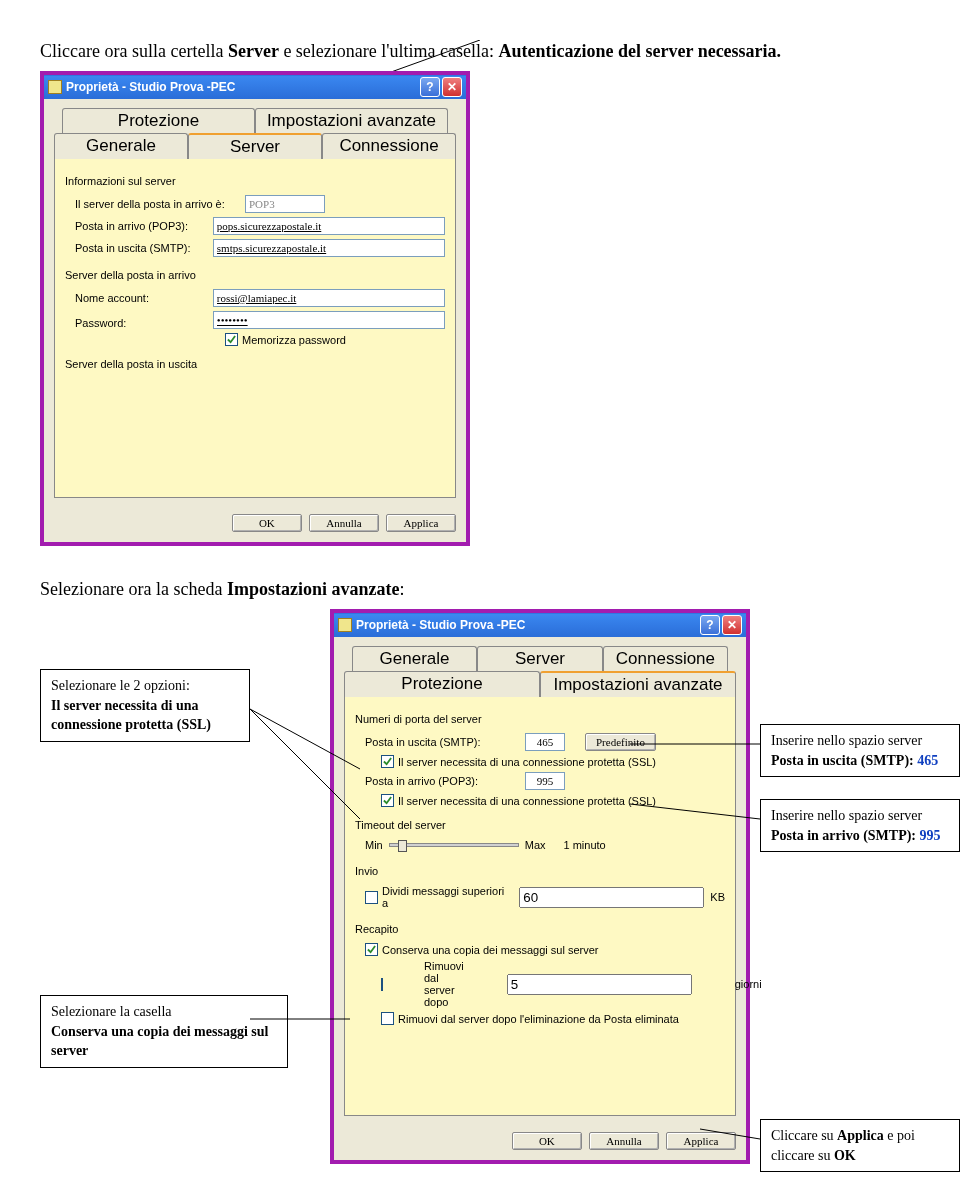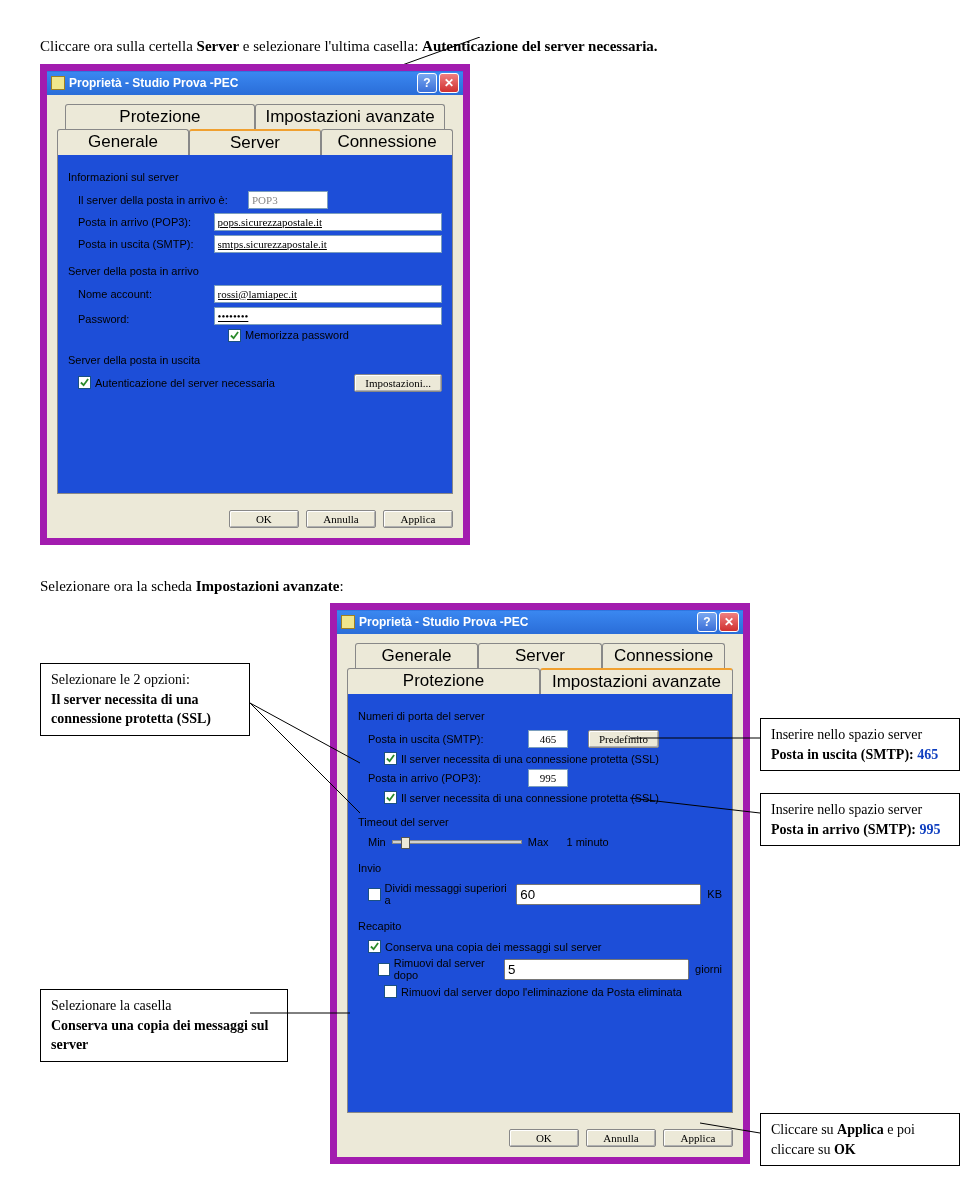--- a/index.html
+++ b/index.html
@@ -1,21 +1,21 @@
 <!DOCTYPE html>
 <html><head>
 <meta charset="utf-8">
 <style>
   * { box-sizing: border-box; }
   body { margin: 0; padding: 20px 40px; background: #fff; font-family: "Times New Roman", serif; font-size: 14px; color: #000; width: 960px; }
-  .intro { font-size: 15px; margin-bottom: 6px; line-height: 1.5; }
+  .intro { font-size: 18px; margin-bottom: 6px; line-height: 1.5; }
   .intro b { font-weight: bold; }
   .dialog {
     display: inline-block;
-    border: 7px solid #a21caf;
+    border: 4px solid #a21caf;
     background: #ece9d8;
     font-family: Tahoma, sans-serif;
     font-size: 11px;
     color: #000;
     position: relative;
   }
   .titlebar {
     background: linear-gradient(to bottom, #2a6dd8 0%, #3a87f0 6%, #2a6dd8 100%);
     color: #fff;
     padding: 3px 4px;
@@ -54,21 +54,21 @@
   }
   .tab.active {
     background: #ece9d8;
     border-top: 2px solid #f0a030;
     font-weight: normal;
     z-index: 2;
   }
   .tab-content {
     border: 1px solid #888;
     padding: 10px 10px 14px 10px;
-    background: #1d4ed8;
+    background: #fef9c3;
     min-height: 340px;
   }
   .group-label { margin: 6px 0 8px 0; }
   .row { display: flex; align-items: center; margin: 4px 0; }
   .row label { width: 150px; }
   .row input[type=text], .row input[type=password] {
     border: 1px solid #7b9ebd; background: #fff; padding: 1px 3px; font-size: 11px; font-family: Tahoma;
     height: 18px;
   }
   .row .wide { width: 252px; text-decoration: underline; }
@@ -158,29 +158,20 @@
           <div class="cb-row" style="margin-left:160px;">
             <span class="cb">
                 <svg viewBox="0 0 10 10">
                   <polyline points="1,5 4,8 9,1" fill="none" stroke="#2a8a2a" stroke-width="2"></polyline>
                 </svg>
               </span>
             <span>Memorizza password</span>
           </div>
 
           <div class="group-label" style="margin-top:12px;">Server della posta in uscita</div>
-          <div class="row" style="margin-left:10px; align-items:center;">
-            <span class="cb">
-                <svg viewBox="0 0 10 10">
-                  <polyline points="1,5 4,8 9,1" fill="none" stroke="#2a8a2a" stroke-width="2"></polyline>
-                </svg>
-              </span>
-            <span style="flex:1;">Autenticazione del server necessaria</span>
-            <span class="btn">Impostazioni...</span>
-          </div>
         </div>
       </div>
     </div>
     <div class="dialog-footer">
       <span class="btn">OK</span>
       <span class="btn">Annulla</span>
       <span class="btn">Applica</span>
     </div>
   </div>
 </div>
@@ -270,21 +261,21 @@
 
             <div class="group-label" style="margin-top:14px;">Recapito</div>
             <div class="cb-row" style="margin-left:10px;">
               <span class="cb">
                   <svg viewBox="0 0 10 10">
                     <polyline points="1,5 4,8 9,1" fill="none" stroke="#2a8a2a" stroke-width="2"></polyline>
                   </svg>
                 </span>
               <span>Conserva una copia dei messaggi sul server</span>
             </div>
-            <div class="cb-row" style="margin-left:20px;">
+            <div class="cb-row" style="margin-left:26px;gap:37px;">
               <span class="cb"></span>
               <span>Rimuovi dal server dopo</span>
               <input type="text" class="tiny disabled" readonly="" style="margin: 0px 6px;" value="5">
               <span>giorni</span>
             </div>
             <div class="cb-row" style="margin-left:26px;">
               <span class="cb"></span>
               <span>Rimuovi dal server dopo l'eliminazione da Posta eliminata</span>
             </div>
           </div>

